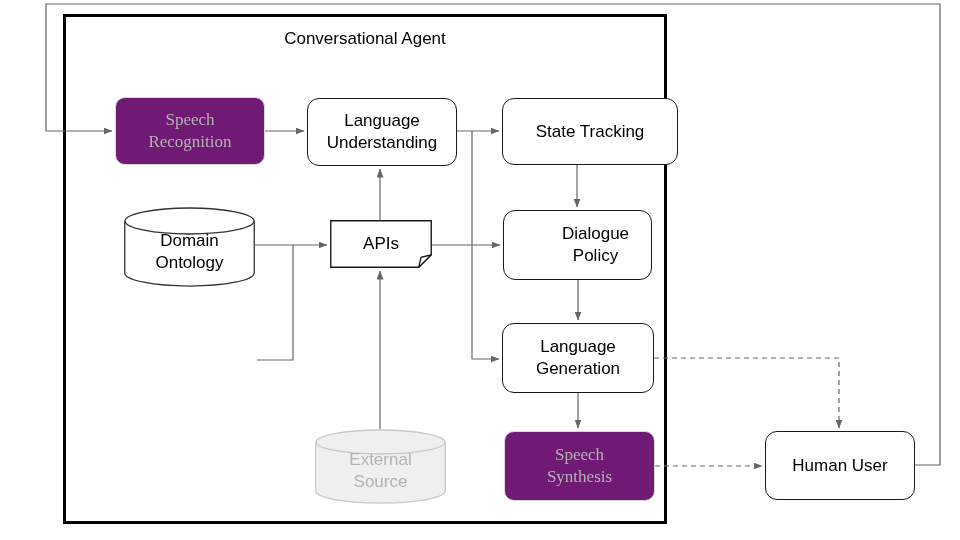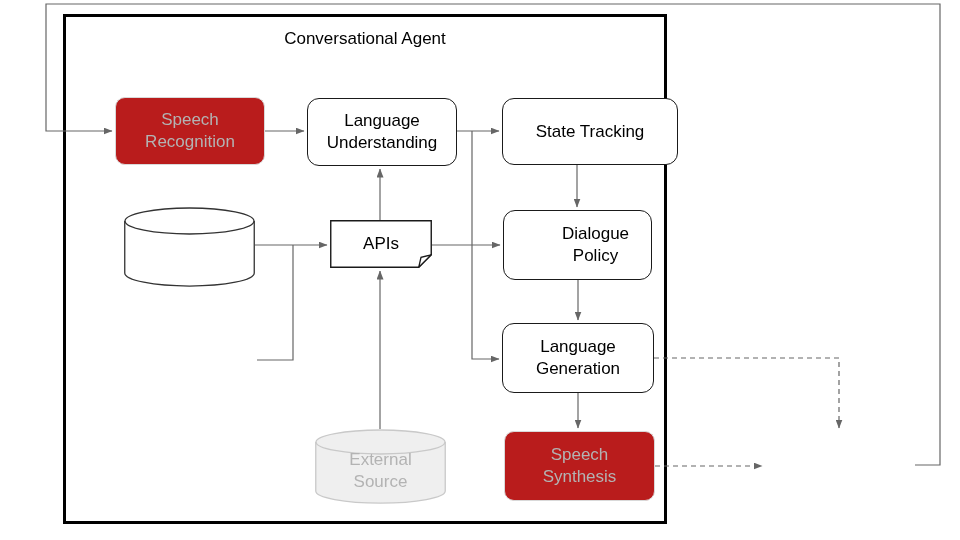--- a/index.html
+++ b/index.html
@@ -18,21 +18,21 @@
   .agent-title{
     position:absolute;top:12px;left:0;right:0;text-align:center;
     font-size:17px;color:#000;
   }
   .node{
     position:absolute;z-index:2;display:flex;align-items:center;justify-content:center;
     text-align:center;font-size:17px;line-height:1.28;white-space:pre-line;
     box-sizing:border-box;
   }
   .box{background:#fff;border:1.5px solid #1a1a1a;border-radius:12px;}
-  .box.gray{background:#b91c1c;border:1.5px solid #d9d9d9;color:#b3b3b3;border-radius:10px;}
+  .box.gray{background:#701a75;border:1.5px solid #d9d9d9;color:#b3b3b3;border-radius:10px;font-family:Liberation Serif, serif;}
   .shape-node{background:transparent;}
   .shape-node > svg{position:absolute;left:0;top:0;width:100%;height:100%;}
   .shape-node > .lbl{position:relative;z-index:1;}
   .cyl .lbl{padding-top:9px;}
   .gray-text{color:#b3b3b3;}
   .shape-stroke{fill:none;stroke:#333;stroke-width:1.3;}
   .shape-stroke-gray{fill:none;stroke:#c9c9c9;stroke-width:1.3;}
   .fill-white{fill:#ffffff;}
   .fill-gray{fill:#efefef;}
   .edge{fill:none;stroke:#666;stroke-width:1.2;}
@@ -105,27 +105,32 @@
     </svg>
     <span class="lbl">APIs</span>
   </div>
 
   <div class="node shape-node cyl" style="left:92px;top:207px;width:131px;height:80px;">
     <svg viewBox="0 0 131 80">
       <path class="fill-white" d="M 0.75 14 A 64.5 13 0 0 1 130.25 14 L 130.25 66 A 64.5 13 0 0 1 0.75 66 Z"></path>
       <path class="shape-stroke" d="M 0.75 14 L 0.75 66 A 64.5 13 0 0 0 130.25 66 L 130.25 14"></path>
       <ellipse class="shape-stroke" cx="65.5" cy="14" rx="64.5" ry="13"></ellipse>
     </svg>
+    <span class="lbl">Domain
+Ontology</span>
   </div>
 
 
   <div class="node shape-node cyl gray-text" style="left:283px;top:429px;width:131px;height:75px;">
     <svg viewBox="0 0 131 75">
       <path class="fill-gray" d="M 0.75 13 A 64.5 12 0 0 1 130.25 13 L 130.25 62 A 64.5 12 0 0 1 0.75 62 Z"></path>
       <path class="shape-stroke-gray" d="M 0.75 13 L 0.75 62 A 64.5 12 0 0 0 130.25 62 L 130.25 13"></path>
       <ellipse class="shape-stroke-gray" cx="65.5" cy="13" rx="64.5" ry="12"></ellipse>
     </svg>
     <span class="lbl">External
 Source</span>
   </div>
 
+  <div class="node box" style="left:733px;top:431px;width:150px;height:69px;">
+    <span class="lbl">Human User</span>
+  </div>
 
 </div>
 
 </body></html>

